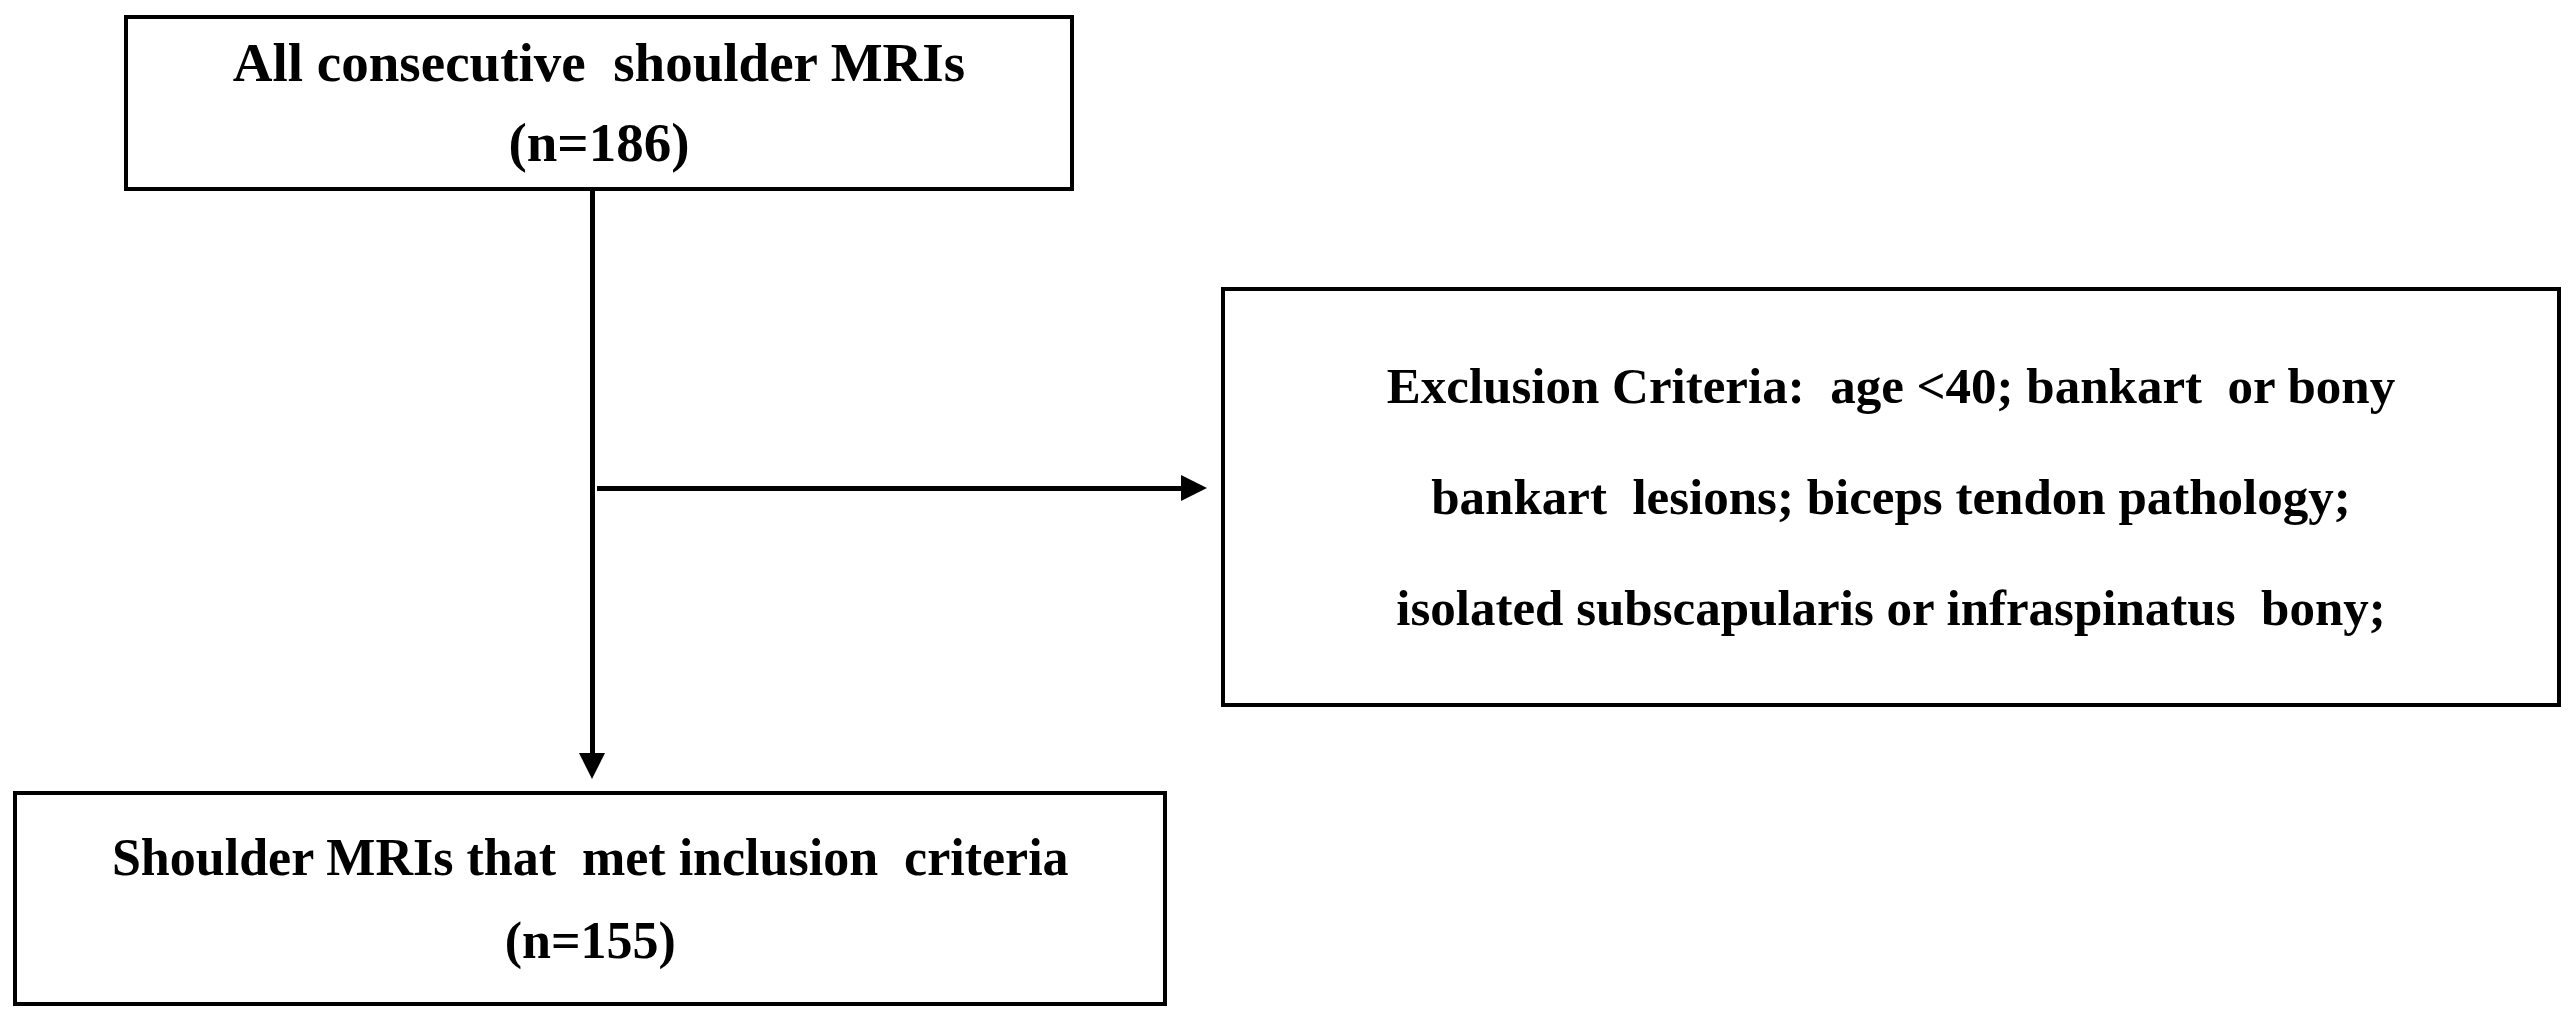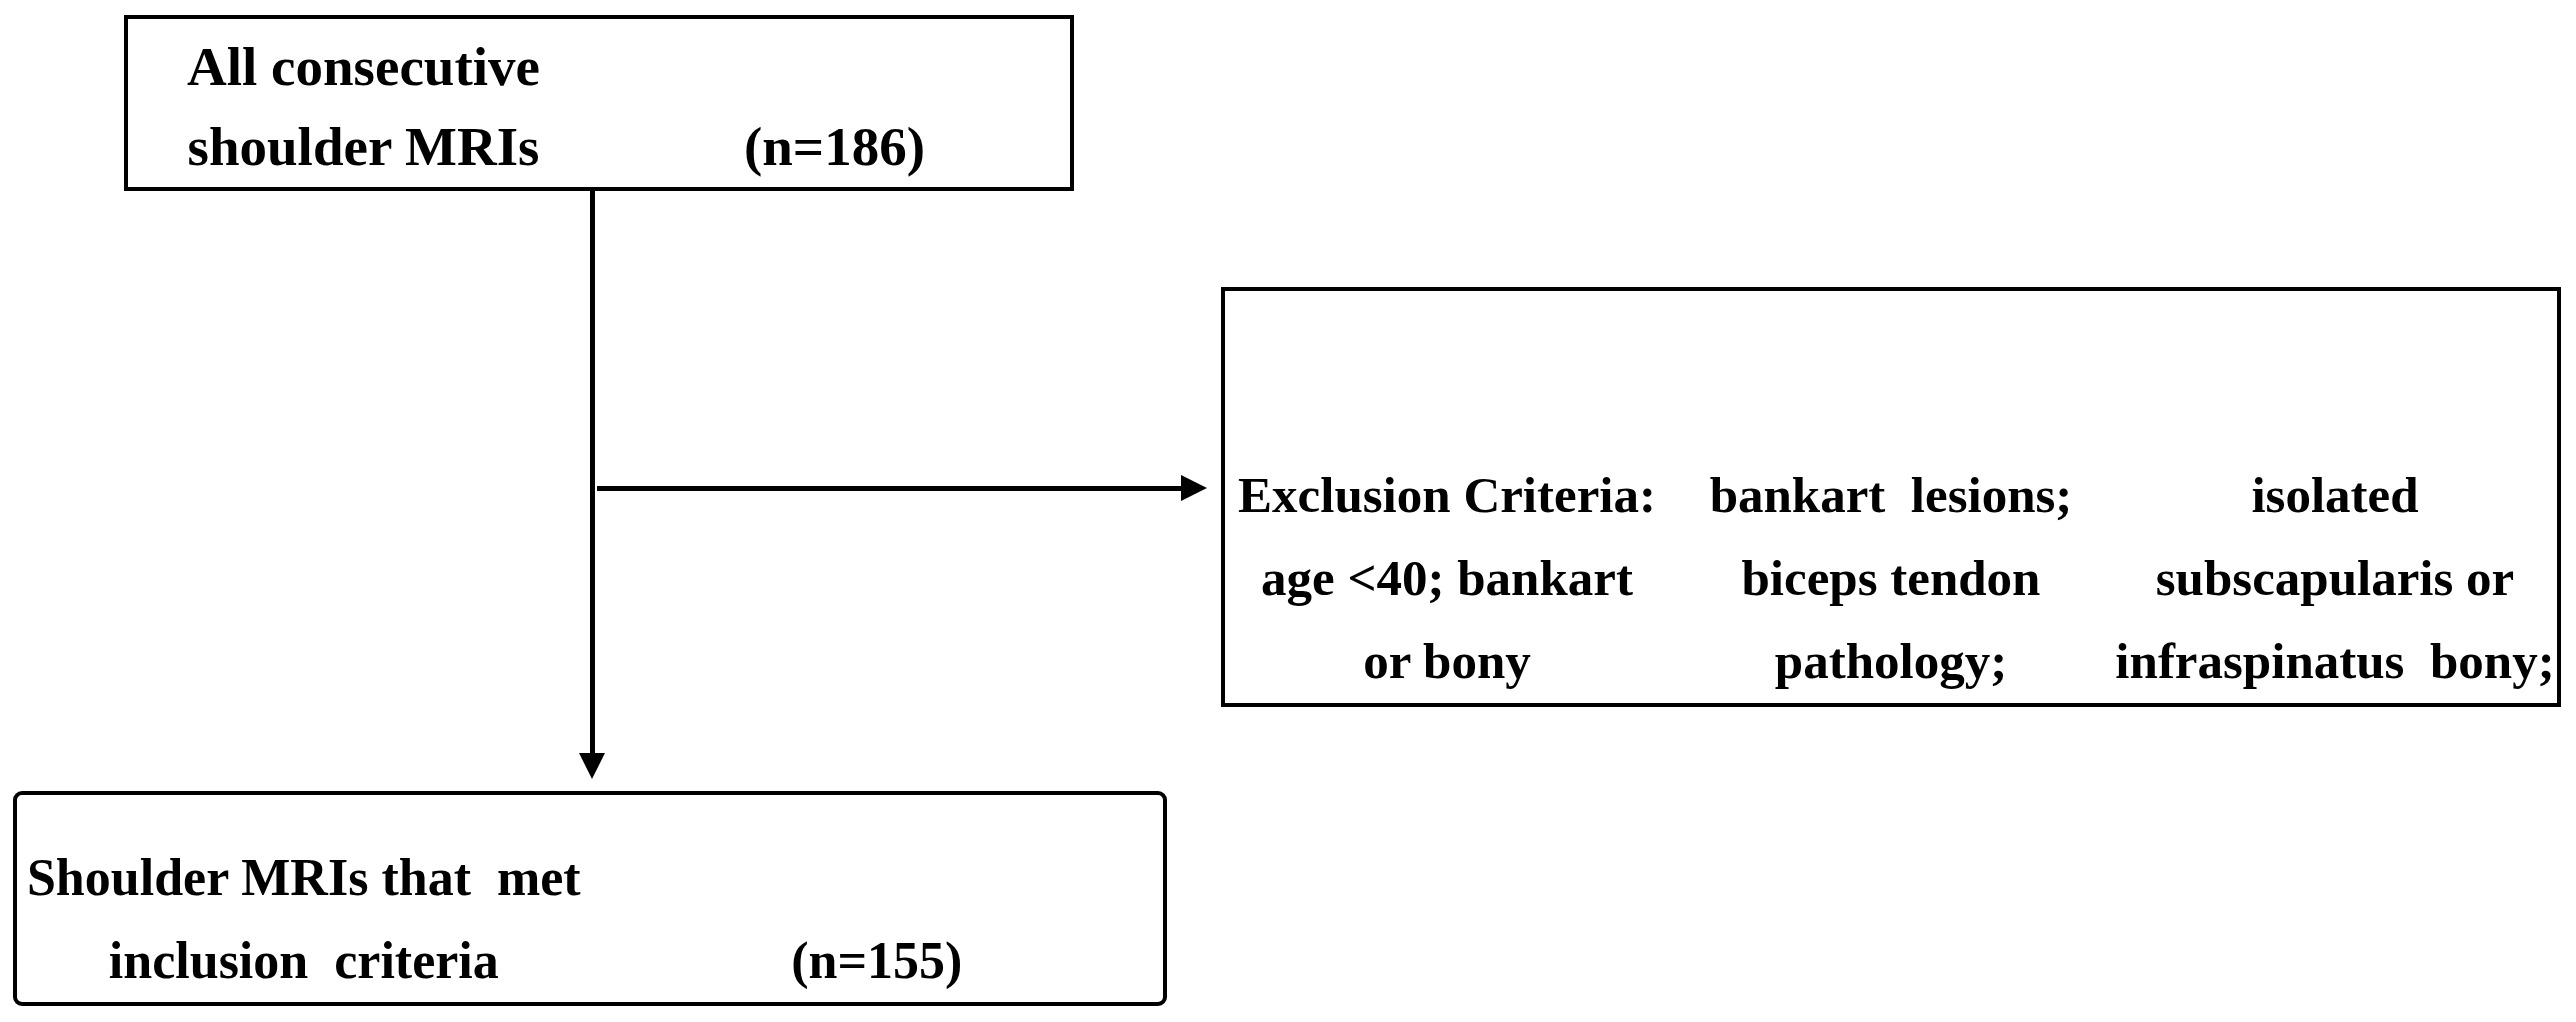--- a/index.html
+++ b/index.html
@@ -16,43 +16,43 @@
     font-weight: bold;
     color: #000000;
     overflow: hidden;
   }
   .node {
     position: absolute;
     box-sizing: border-box;
     border: 4.1px solid #000000;
     background: #ffffff;
     display: flex;
-    flex-direction: row;
+    flex-direction: column;
     justify-content: center;
     align-items: flex-end;
     text-align: center;
   }
   .node .line {
     white-space: pre-wrap;
     width: 100%;
   }
   #node-all-mris {
     left: 124px; top: 15px;
     width: 950px; height: 176px;
     font-size: 55px; line-height: 80px;
   }
   #node-exclusion {
     left: 1221px; top: 287px;
     width: 1340px; height: 420px;
-    font-size: 51px; line-height: 83px;
+    font-size: 51px; line-height: 83px; gap: 28px;
   }
   #node-inclusion {
     left: 13.3px; top: 791px;
     width: 1154px; height: 215px;
-    font-size: 52px; line-height: 83px; border-radius: 9px;
+    font-size: 52px; line-height: 83px;
   }
   .arrow-line {
     position: absolute;
     background: #000000;
   }
   #arrow-down-line {
     left: 590px; top: 191px;
     width: 5px; height: 564px;
   }
   #arrow-down-head {

